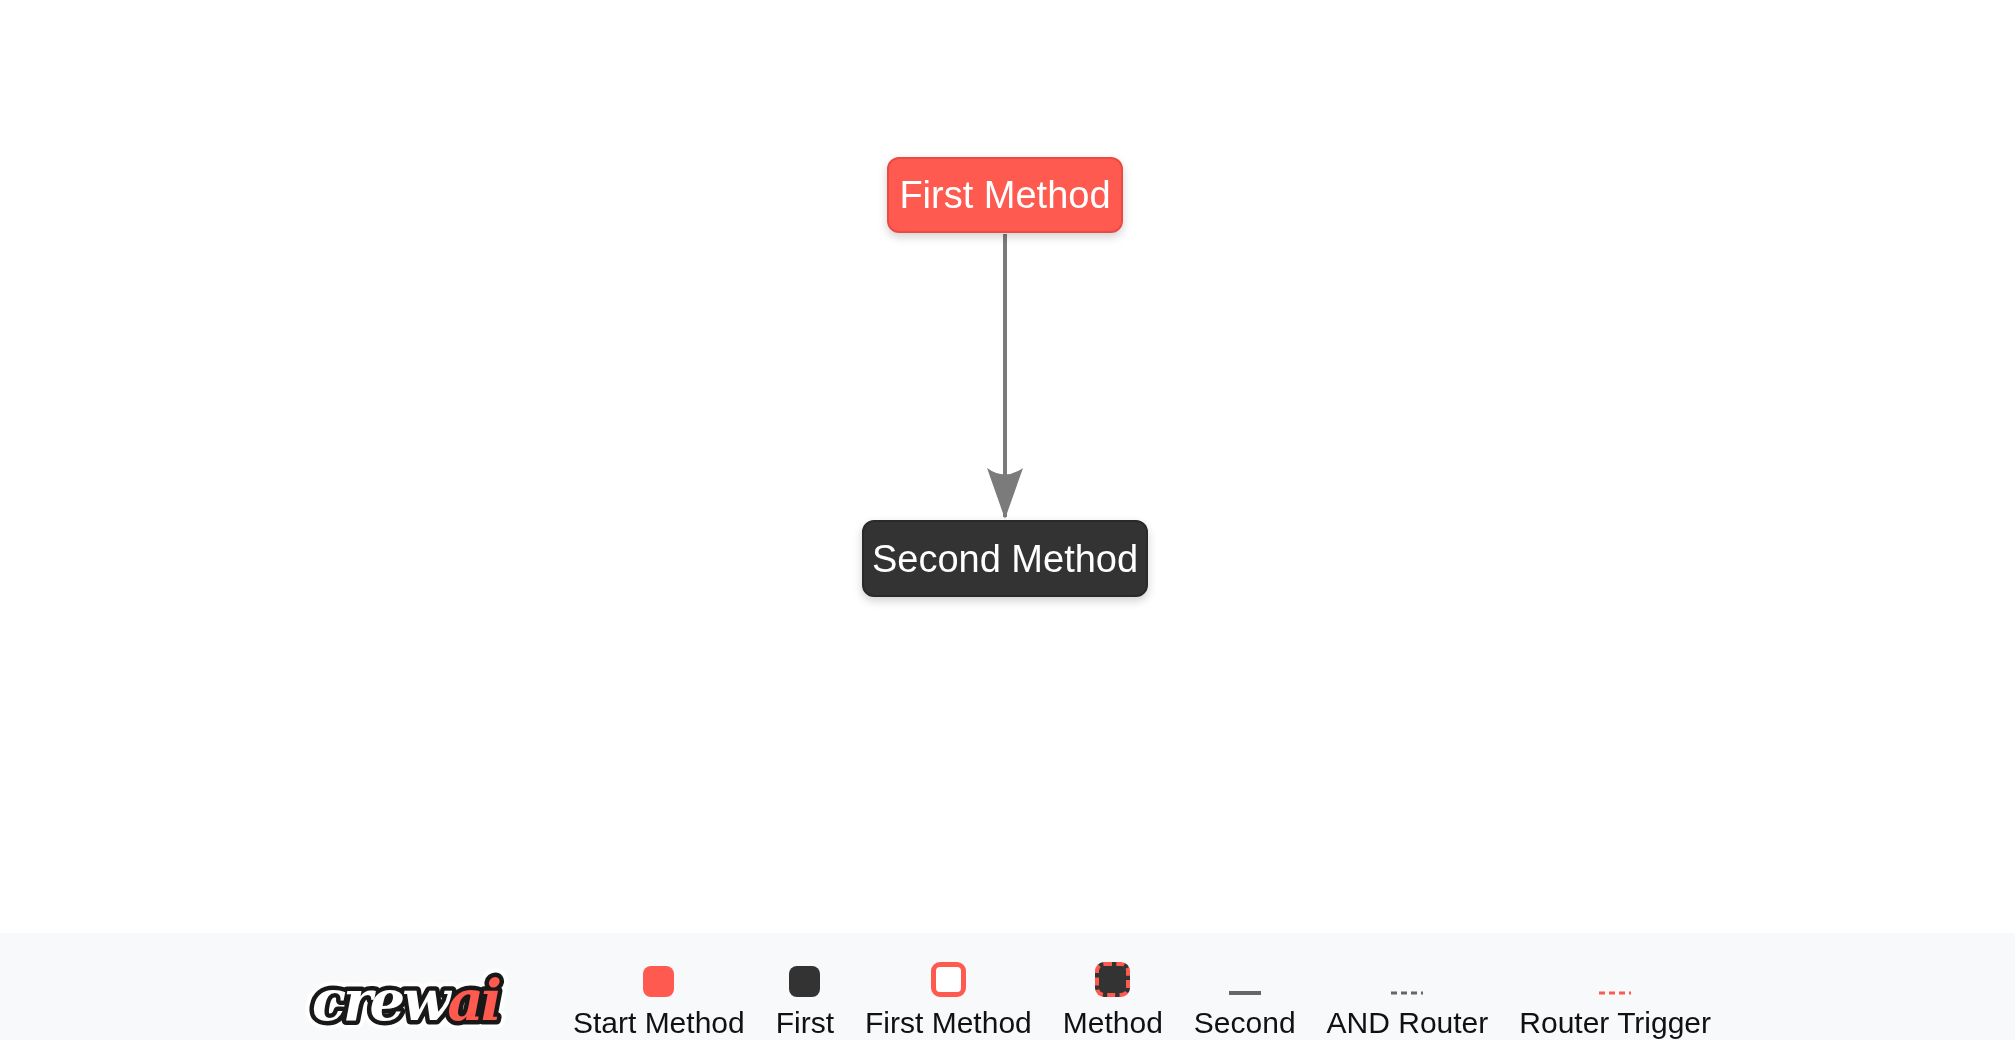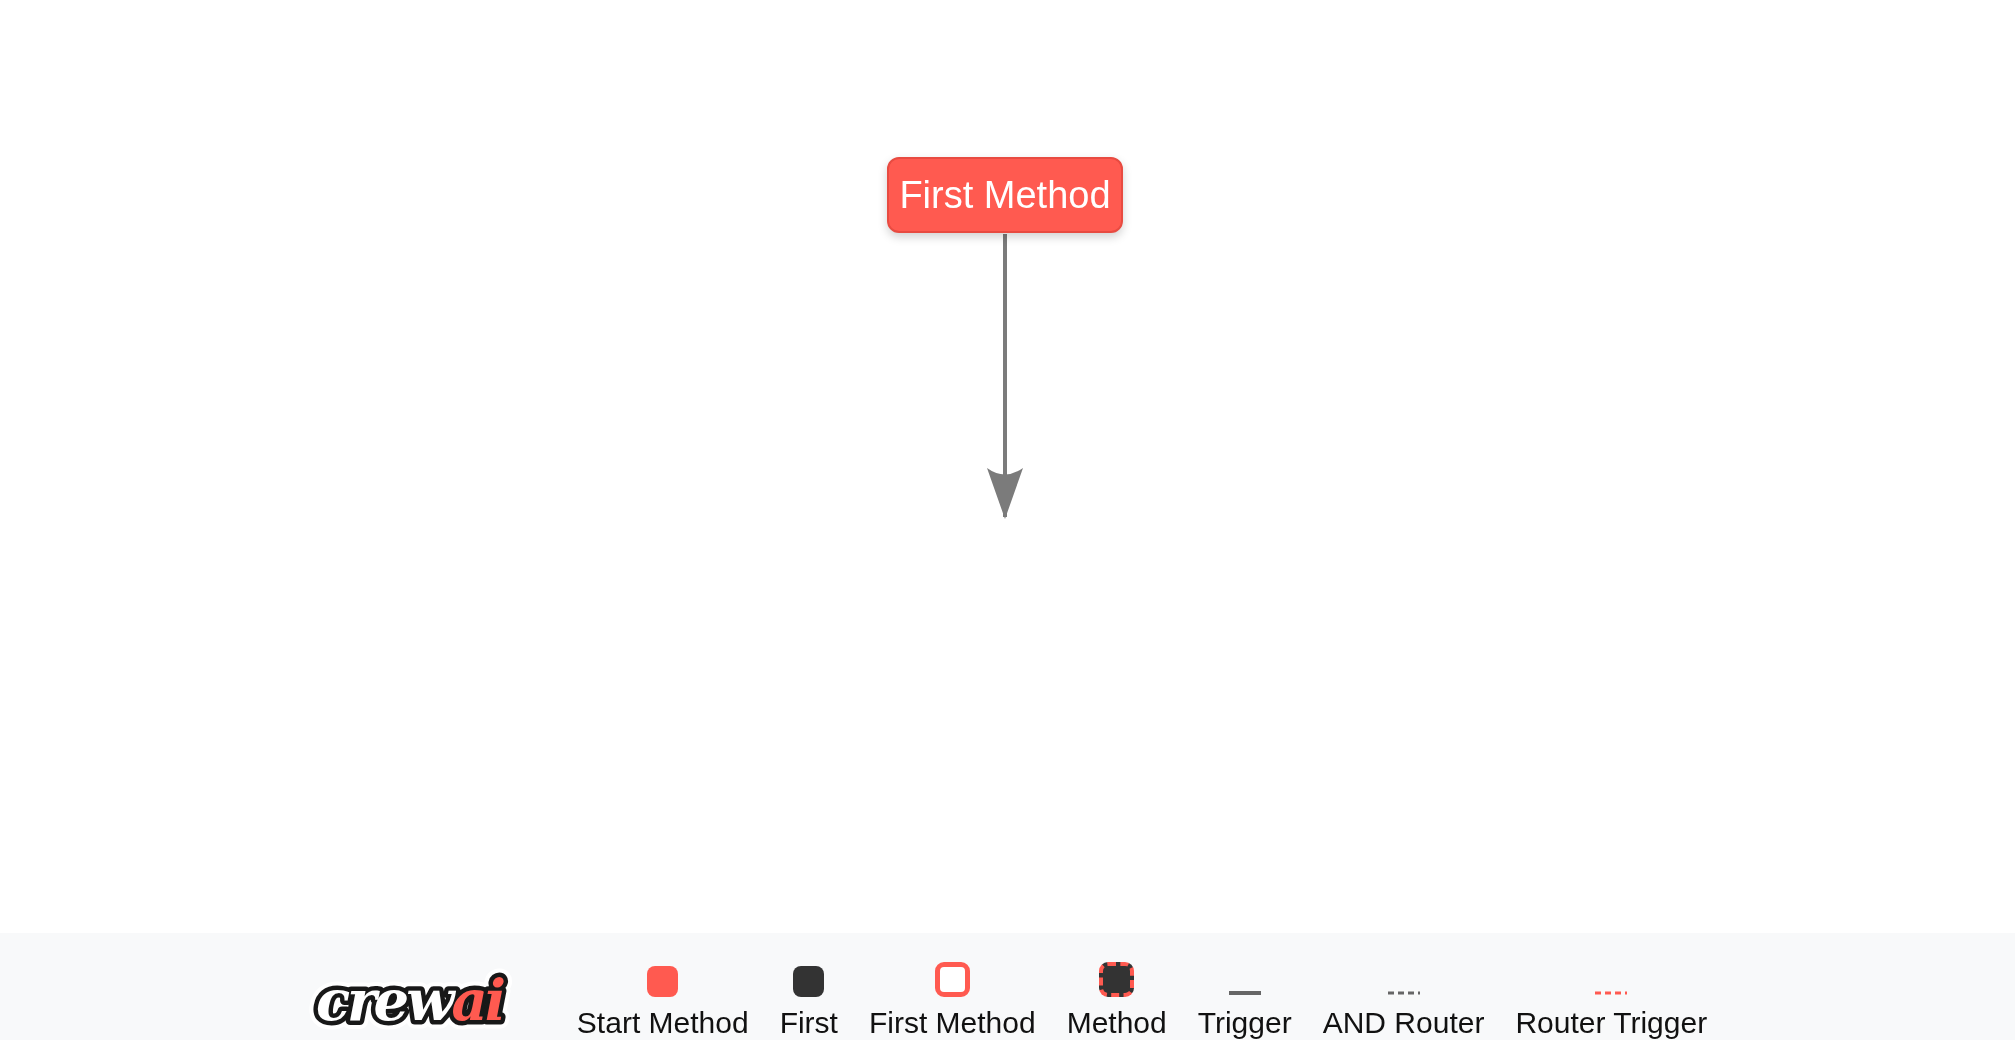--- a/index.html
+++ b/index.html
@@ -110,20 +110,21 @@
 <body>
 
 <div class="flow-canvas">
   <svg class="edge-svg" width="2015" height="933">
     <line x1="1005" y1="234" x2="1005" y2="517" stroke="#7B7B7B" stroke-width="4"></line>
     <path d="M 1005 519 L 987 468 Q 1005 481 1023 468 Z" fill="#7B7B7B"></path>
   </svg>
 
   <div class="node node-start">First Method</div>
 
+  <div class="node node-method">Second Method</div>
 </div>
 
 <footer class="legend-bar">
 
   <div class="logo-wrap">
     <svg width="232" height="80" viewBox="0 0 232 80">
       <g font-family="'DejaVu Serif', serif" font-style="italic" font-weight="bold" font-size="56" letter-spacing="-3">
         <text x="8" y="60" class="logo-halo"><tspan>crew</tspan><tspan>ai</tspan></text>
         <text x="8" y="60" class="logo-outline"><tspan>crew</tspan><tspan>ai</tspan></text>
         <text x="8" y="60"><tspan fill="#FFFFFF">crew</tspan><tspan fill="#FF5A50">ai</tspan></text>
@@ -148,21 +149,21 @@
 
   <div class="legend-item">
     <span class="swatch swatch-router"></span>
     <span>Method</span>
   </div>
 
   <div class="legend-item">
     <svg class="line-swatch" width="32" height="8">
       <line x1="0" y1="4" x2="32" y2="4" stroke="#666666" stroke-width="4"></line>
     </svg>
-    <span>Trigger</span>
+    <span>Second</span>
   </div>
 
   <div class="legend-item">
     <svg class="line-swatch" width="32" height="8">
       <line x1="0" y1="4" x2="32" y2="4" stroke="#666666" stroke-width="3" stroke-dasharray="6 4"></line>
     </svg>
     <span>AND Router</span>
   </div>
 
   <div class="legend-item">

